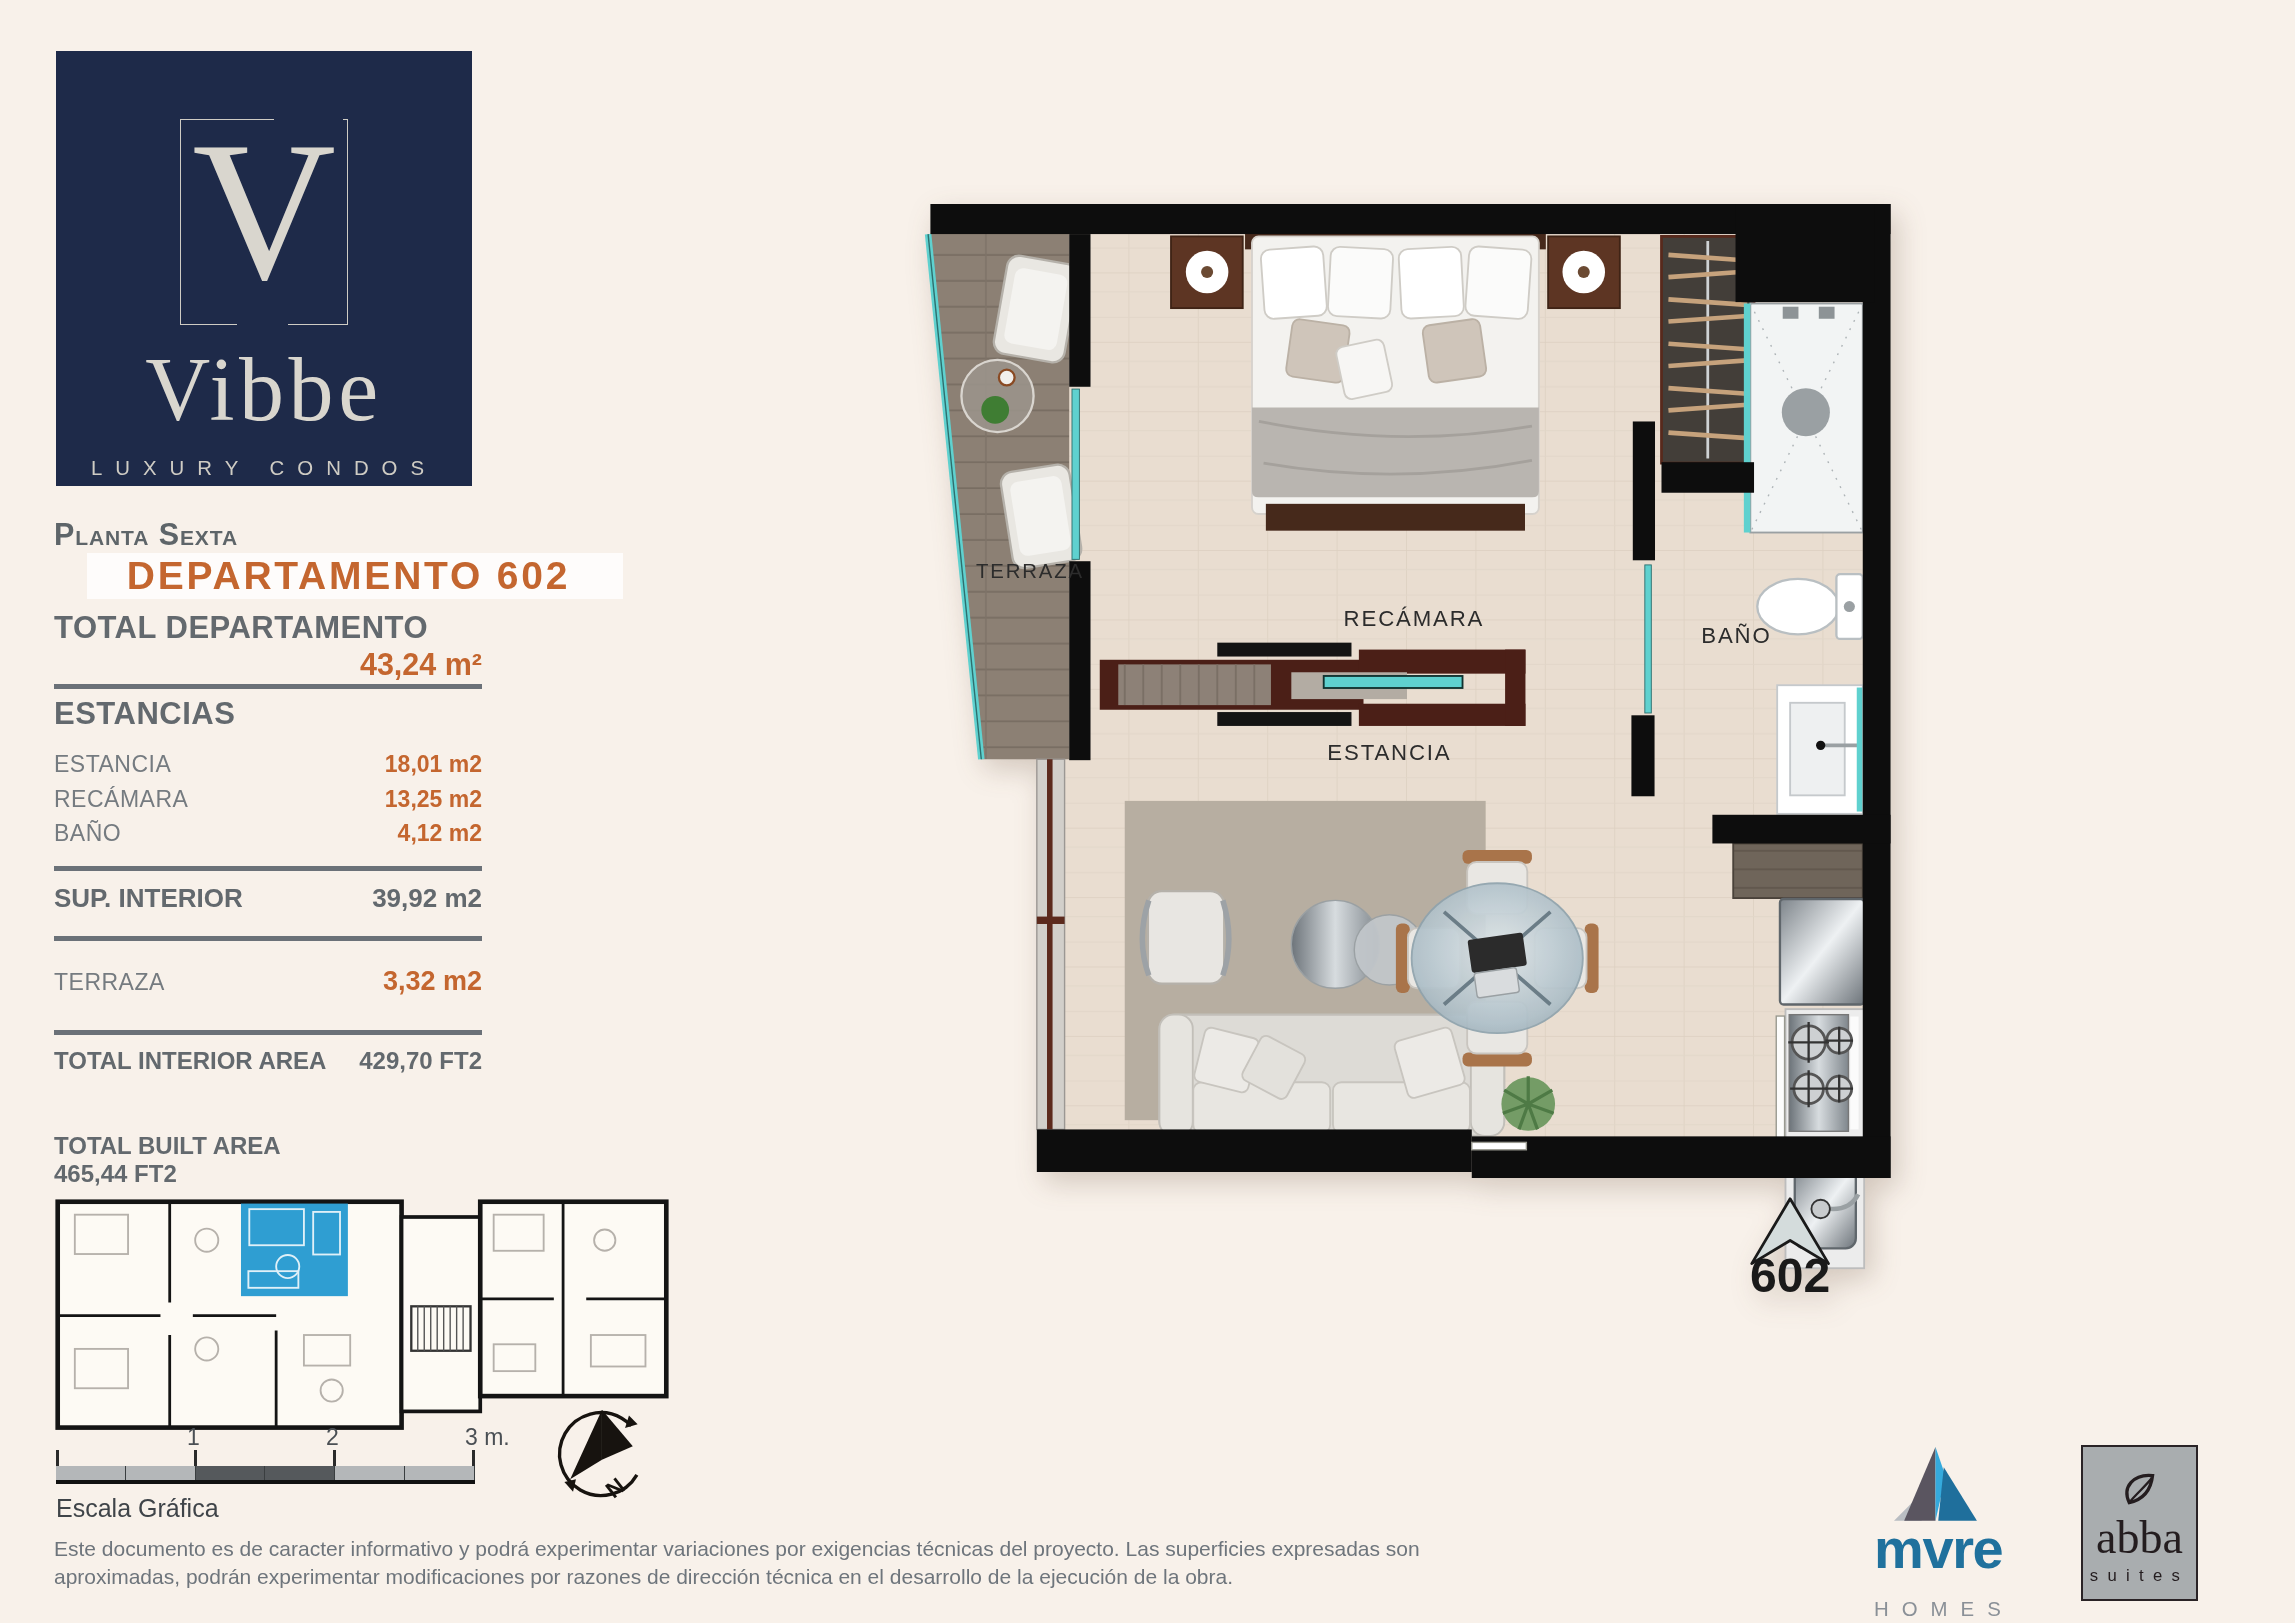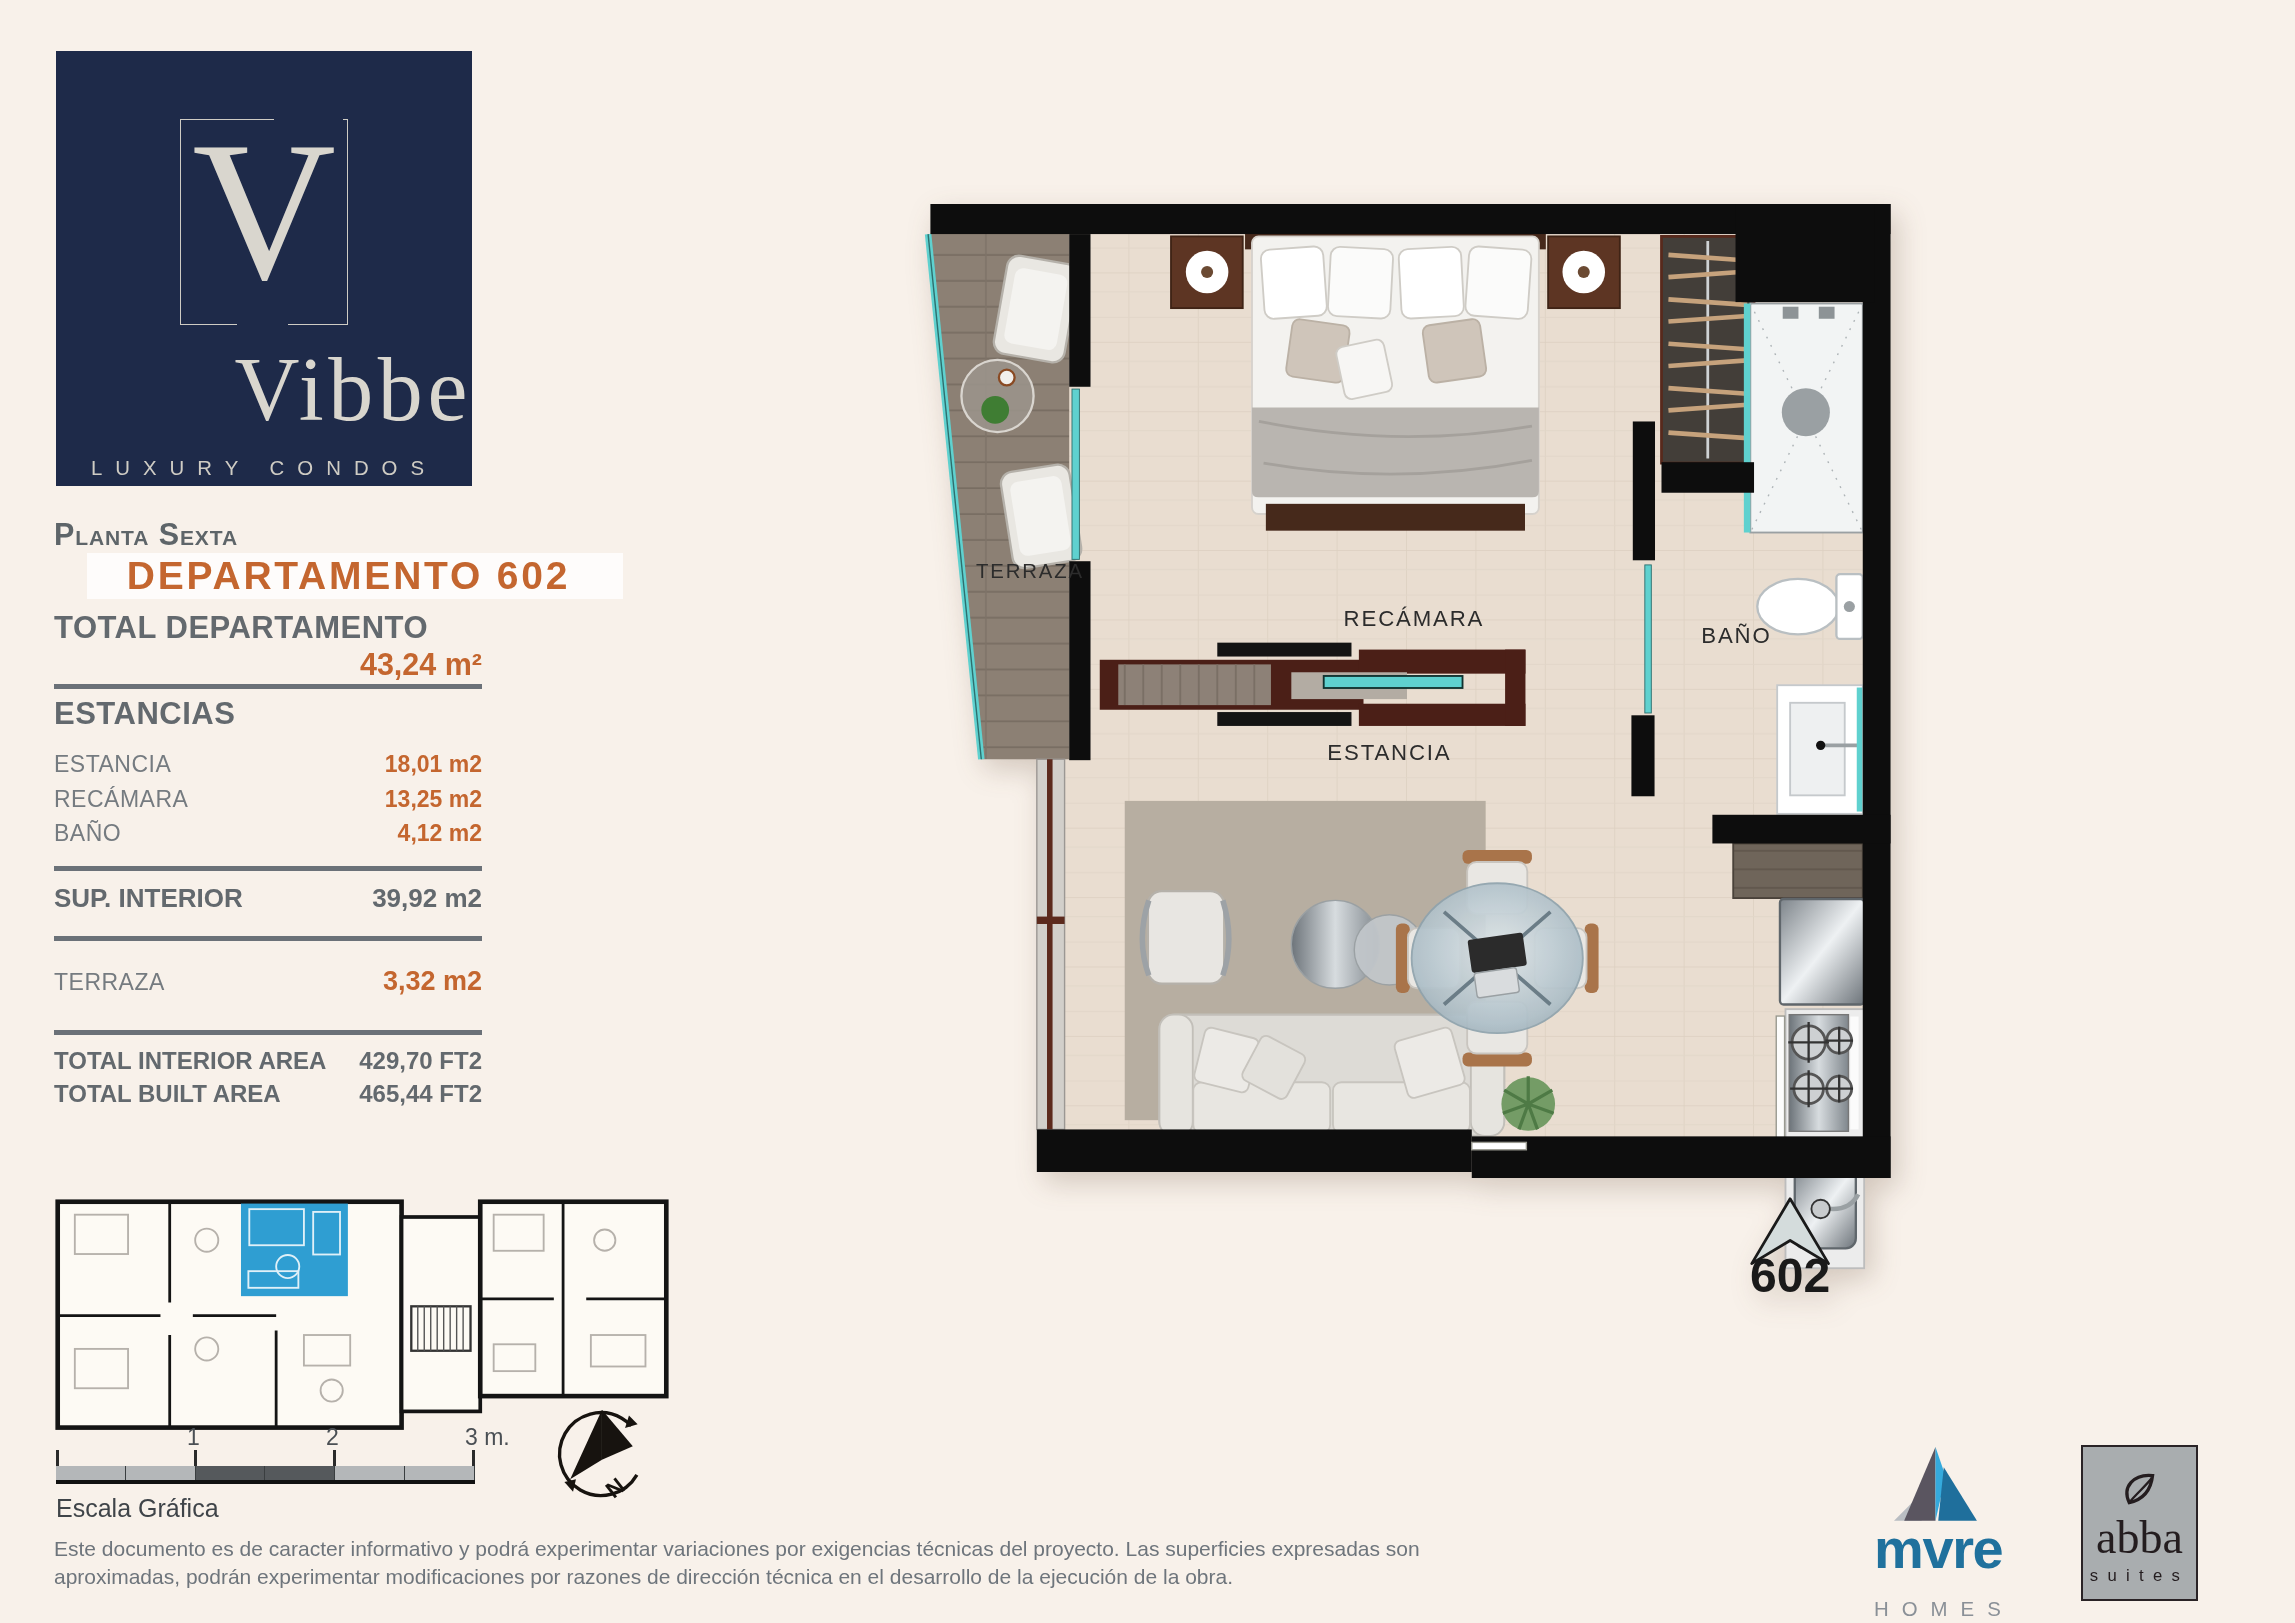--- a/index.html
+++ b/index.html
@@ -12,21 +12,21 @@
   .abs { position:absolute; }
 
   
   .logo { left:56px; top:51px; width:416px; height:435px; background:#1e2a49; }
   .vbox { position:absolute; left:124px; top:68px; width:168px; height:206px; border:1.9px solid #cfccc4; }
   .vbox-gap { position:absolute; background:#1e2a49; height:6.5px; }
   .vbox-gap.top { right:3.7px; top:-4.2px; width:69px; }
   .vbox-gap.bottom { left:56px; bottom:-4.2px; width:51px; }
   .vletter { position:absolute; left:0; top:-18.5px; width:100%; text-align:center;
     font-family:"Liberation Serif", serif; font-size:199px; line-height:1.1; color:#d9d6ce; }
-  .brandname { position:absolute; top:287px; width:100%; text-align:right;
+  .brandname { position:absolute; top:287px; width:100%; text-align:center;
     font-family:"Liberation Serif", serif; font-size:90px; color:#d9d6ce; letter-spacing:4.6px; }
   .brandtag { position:absolute; top:406px; width:100%; text-align:center;
     font-size:20.4px; letter-spacing:13px; color:#cfccc4; }
 
   
   .floor-title { left:54px; top:517px; width:463px; font-size:30.5px; font-weight:bold;
     color:#5e6569; font-variant:small-caps; letter-spacing:0.9px; }
   .unit-band { left:87px; top:553px; width:536px; height:46px; background:rgba(255,255,255,.8); }
   .unit-title { position:absolute; right:6.5px; top:0; width:100%; line-height:46px; text-align:center;
     font-size:39px; font-weight:bold; color:#c4662f; letter-spacing:2.8px; }
@@ -135,21 +135,21 @@
     <span class="lbl">TERRAZA</span>
     <span class="val-o" style="font-size:27px;">3,32 m2</span>
   </div>
 
   <div class="abs divider" style="top:1030px;"></div>
 
   <div class="abs row" style="top:1047px;align-items:center;">
     <span class="b-gray">TOTAL INTERIOR AREA</span>
     <span class="b-gray">429,70 FT2</span>
   </div>
-  <div class="abs row" style="top:1080px;">
+  <div class="abs row" style="top:1132px;flex-direction:column;">
     <span class="b-gray">TOTAL BUILT AREA</span>
     <span class="b-gray">465,44 FT2</span>
   </div>
 
   <svg class="abs floorplan" viewBox="0 0 2100 2360">
     <defs>
       <pattern id="tiles" width="150" height="150" patternUnits="userSpaceOnUse">
         <rect width="150" height="150" fill="#e9ddd0"></rect>
         <path d="M150 0V150M0 150H150" stroke="#dccfc0" stroke-width="3" fill="none"></path>
         <path d="M0 40H150M0 95H150" stroke="#e2d6c8" stroke-width="2" fill="none"></path>

